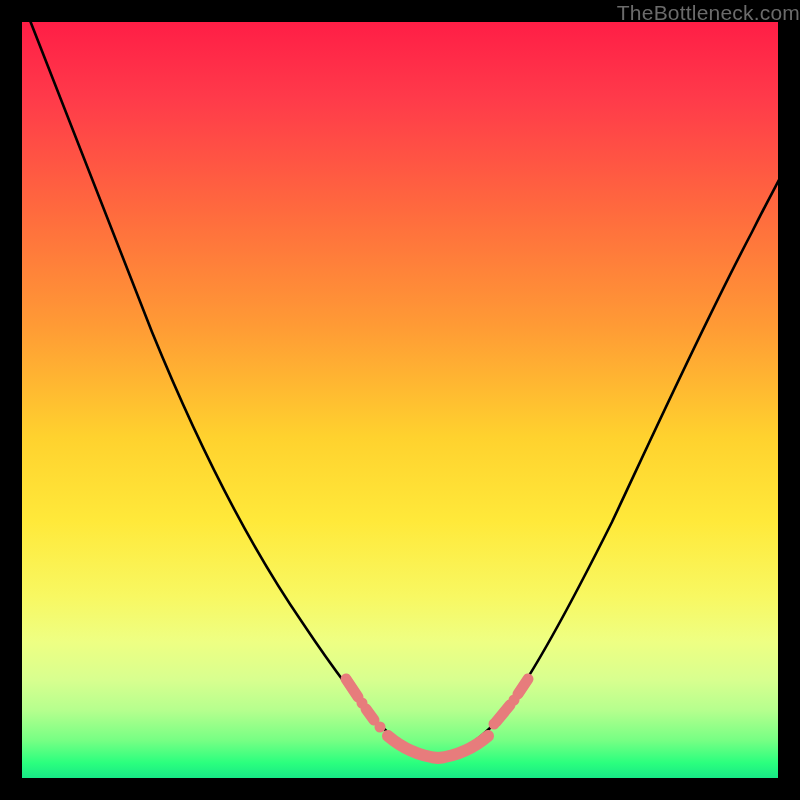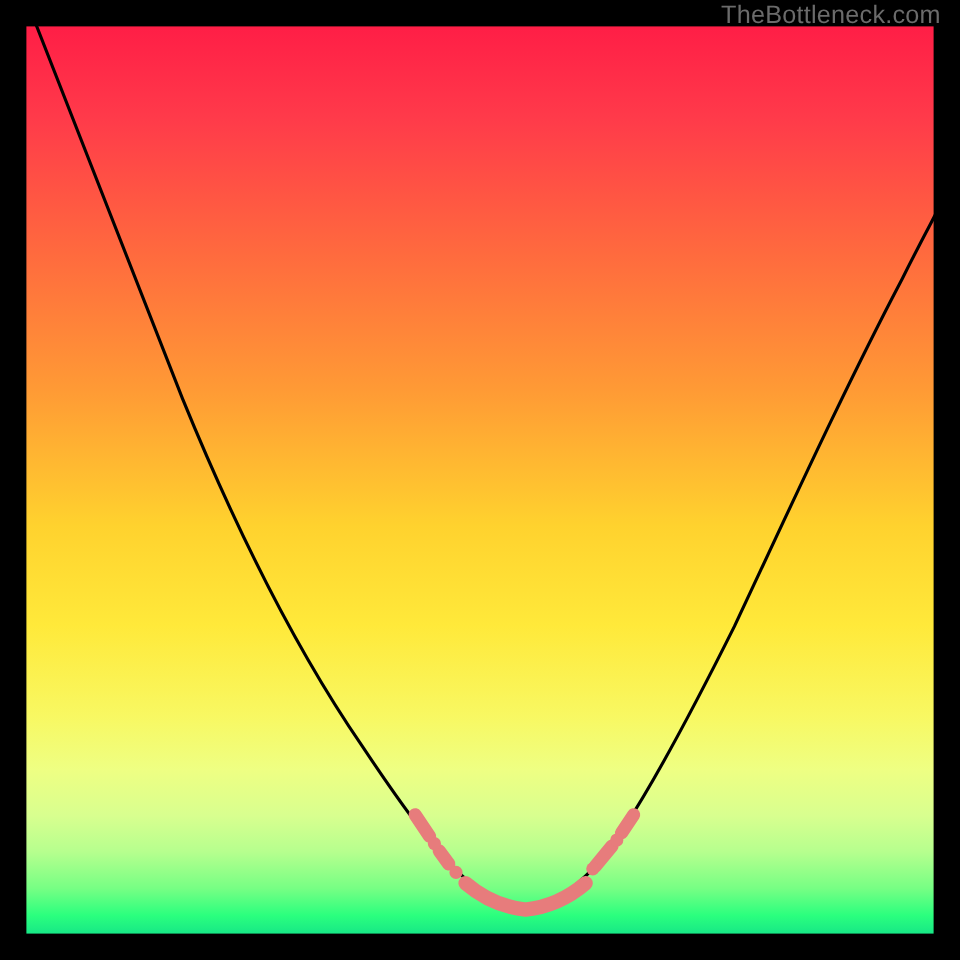--- a/index.html
+++ b/index.html
@@ -45,21 +45,21 @@
     position: absolute;
     left: 0;
     top: 0;
     width: 756px;
     height: 756px;
     overflow: visible;
   }
   .watermark {
     position: absolute;
     top: 1px;
-    right: 16px;
+    right: 0;
     color: #6b6b6b;
     font-size: 21px;
     letter-spacing: 0.2px;
     user-select: none;
   }
 </style>
 </head>
 <body>
 
 <div class="stage">

